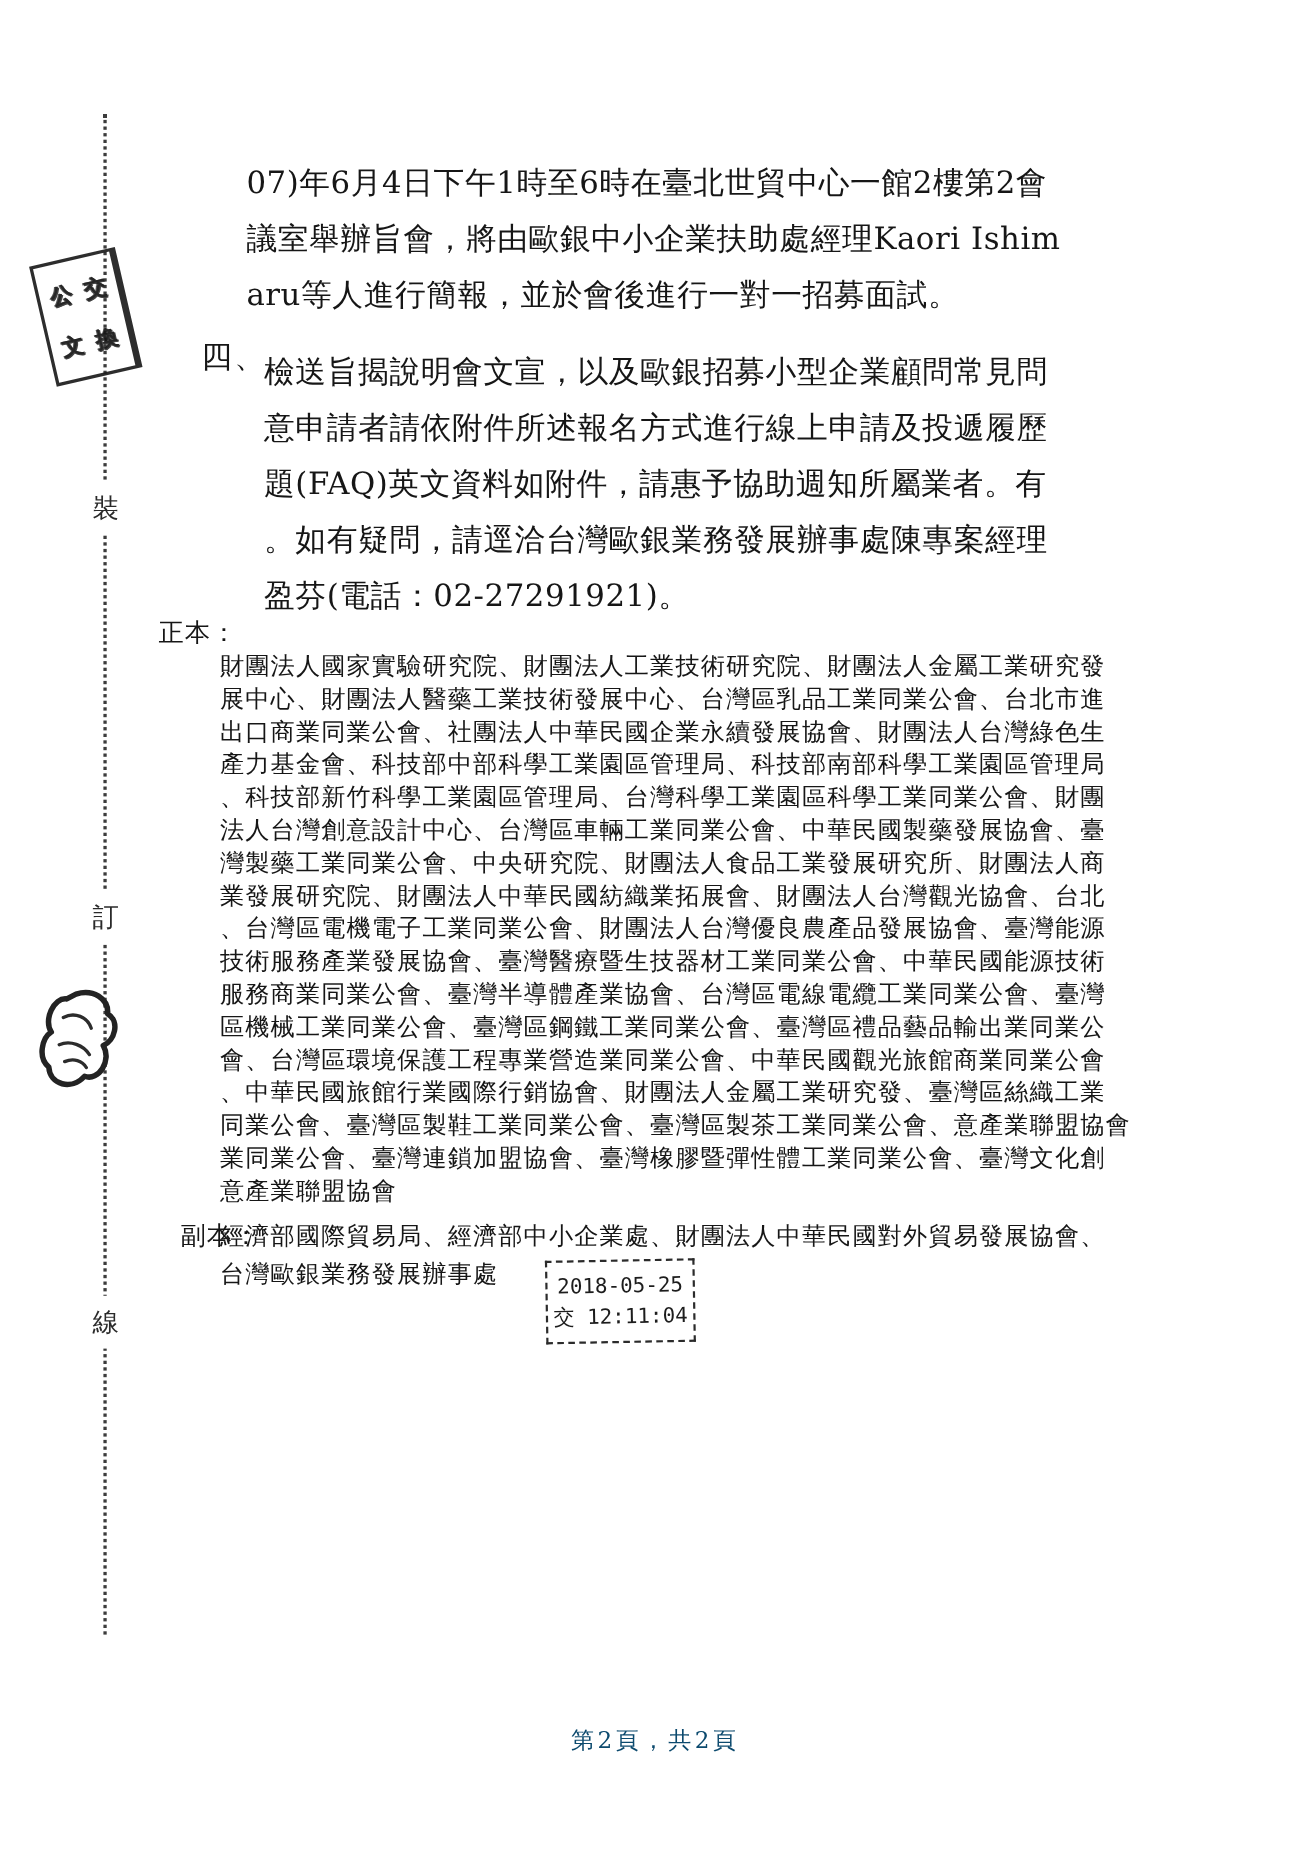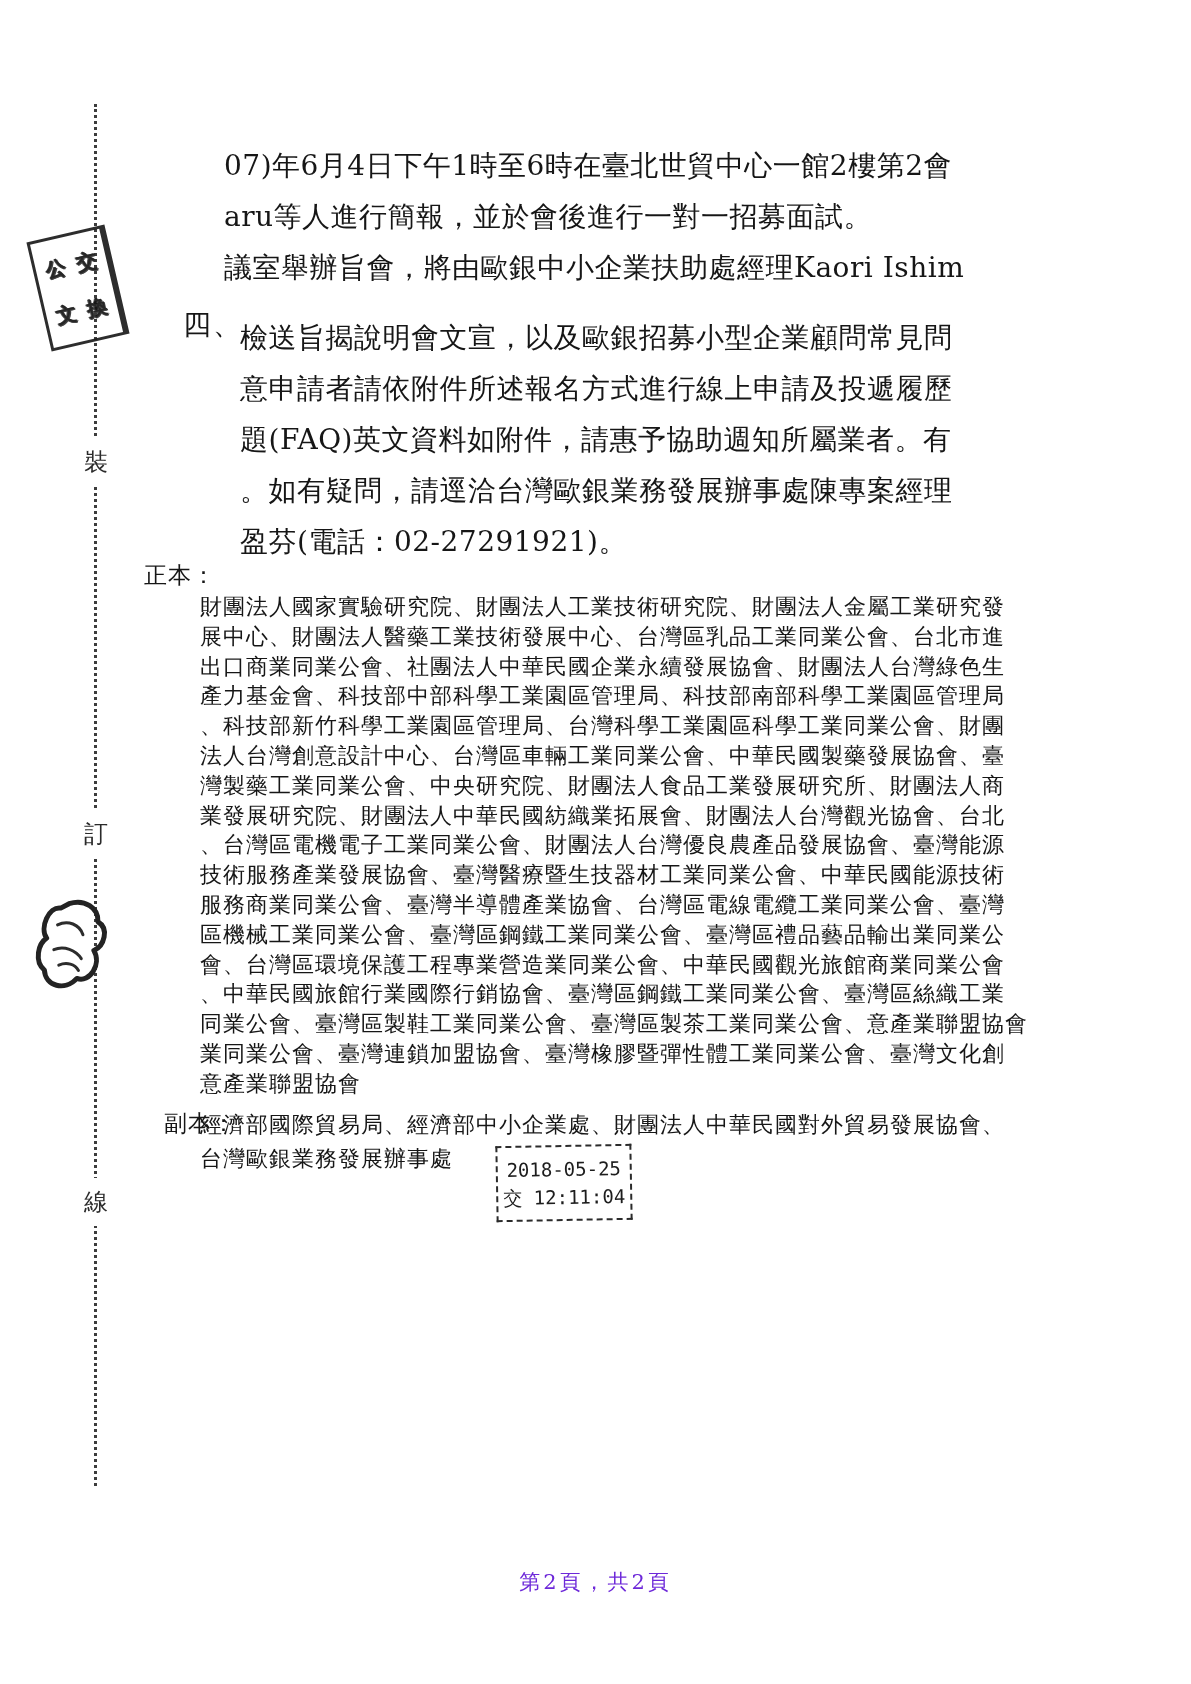--- a/index.html
+++ b/index.html
@@ -72,21 +72,21 @@
     transform:rotate(-1deg);
     text-align:center; padding-top:8px;
     font-family:"DejaVu Sans Mono","Liberation Mono",monospace;
     font-size:19px; line-height:28px; color:#1d1d1d;
     background:rgba(255,255,255,.6);
   }
 
   
   .page-footer {
     position:absolute; left:0; top:1568px; width:100%;
-    text-align:center; font-size:21px; letter-spacing:3px; color:#6d28d9;
+    text-align:center; font-size:21px; letter-spacing:3px; color:#0c4a6e;
   }
 
   .tline { white-space:nowrap; }
 </style>
 </head>
 <body>
 
 <div class="binding-line"></div>
 <div class="binding-char b1">裝</div>
 <div class="binding-char b2">訂</div>
@@ -101,22 +101,22 @@
 
 <div class="blob-seal">
   <svg width="72" height="100" viewBox="0 0 72 100">
     <path d="M30,8 C45,2 60,10 60,24 C72,30 68,48 58,53 C67,66 56,86 43,82 C32,96 12,92 10,76 C-1,68 2,50 10,44 C2,34 10,12 22,13 Z" fill="none" stroke="#232323" stroke-width="5" stroke-linejoin="round"></path>
     <path d="M20,30 C30,24 42,28 46,38 M18,55 C28,50 40,54 46,62 M24,70 C32,66 40,68 44,74" fill="none" stroke="#2c2c2c" stroke-width="3" stroke-linecap="round"></path>
   </svg>
 </div>
 
 <div id="para3" class="bodyline-block">
     <div class="tline">07)年6月4日下午1時至6時在臺北世貿中心一館2樓第2會</div>
+    <div class="tline">議室舉辦旨會，將由歐銀中小企業扶助處經理Kaori Ishim</div>
     <div class="tline">aru等人進行簡報，並於會後進行一對一招募面試。</div>
-    <div class="tline">議室舉辦旨會，將由歐銀中小企業扶助處經理Kaori Ishim</div>
   </div>
 
 <div class="item-marker">四、</div>
 <div id="item4" class="bodyline-block">
     <div class="tline">檢送旨揭說明會文宣，以及歐銀招募小型企業顧問常見問</div>
     <div class="tline">意申請者請依附件所述報名方式進行線上申請及投遞履歷</div>
     <div class="tline">題(FAQ)英文資料如附件，請惠予協助週知所屬業者。有</div>
     <div class="tline">。如有疑問，請逕洽台灣歐銀業務發展辦事處陳專案經理</div>
     <div class="tline">盈芬(電話：02-27291921)。</div>
   </div>
@@ -129,21 +129,21 @@
     <div class="tline">產力基金會、科技部中部科學工業園區管理局、科技部南部科學工業園區管理局</div>
     <div class="tline">、科技部新竹科學工業園區管理局、台灣科學工業園區科學工業同業公會、財團</div>
     <div class="tline">法人台灣創意設計中心、台灣區車輛工業同業公會、中華民國製藥發展協會、臺</div>
     <div class="tline">灣製藥工業同業公會、中央研究院、財團法人食品工業發展研究所、財團法人商</div>
     <div class="tline">業發展研究院、財團法人中華民國紡織業拓展會、財團法人台灣觀光協會、台北</div>
     <div class="tline">、台灣區電機電子工業同業公會、財團法人台灣優良農產品發展協會、臺灣能源</div>
     <div class="tline">技術服務產業發展協會、臺灣醫療暨生技器材工業同業公會、中華民國能源技術</div>
     <div class="tline">服務商業同業公會、臺灣半導體產業協會、台灣區電線電纜工業同業公會、臺灣</div>
     <div class="tline">區機械工業同業公會、臺灣區鋼鐵工業同業公會、臺灣區禮品藝品輸出業同業公</div>
     <div class="tline">會、台灣區環境保護工程專業營造業同業公會、中華民國觀光旅館商業同業公會</div>
-    <div class="tline">、中華民國旅館行業國際行銷協會、臺灣區鋼鐵工業同業公會、臺灣區絲織工業</div>
+    <div class="tline">、中華民國旅館行業國際行銷協會、財團法人金屬工業研究發、臺灣區絲織工業</div>
     <div class="tline">同業公會、臺灣區製鞋工業同業公會、臺灣區製茶工業同業公會、意產業聯盟協會</div>
     <div class="tline">業同業公會、臺灣連鎖加盟協會、臺灣橡膠暨彈性體工業同業公會、臺灣文化創</div>
     <div class="tline">意產業聯盟協會</div>
   </div>
 
 <div id="copy-label" class="recip-label">副本：</div>
 <div id="copy-list" class="recip-block">
     <div class="tline">經濟部國際貿易局、經濟部中小企業處、財團法人中華民國對外貿易發展協會、</div>
     <div class="tline">台灣歐銀業務發展辦事處</div>
   </div>

